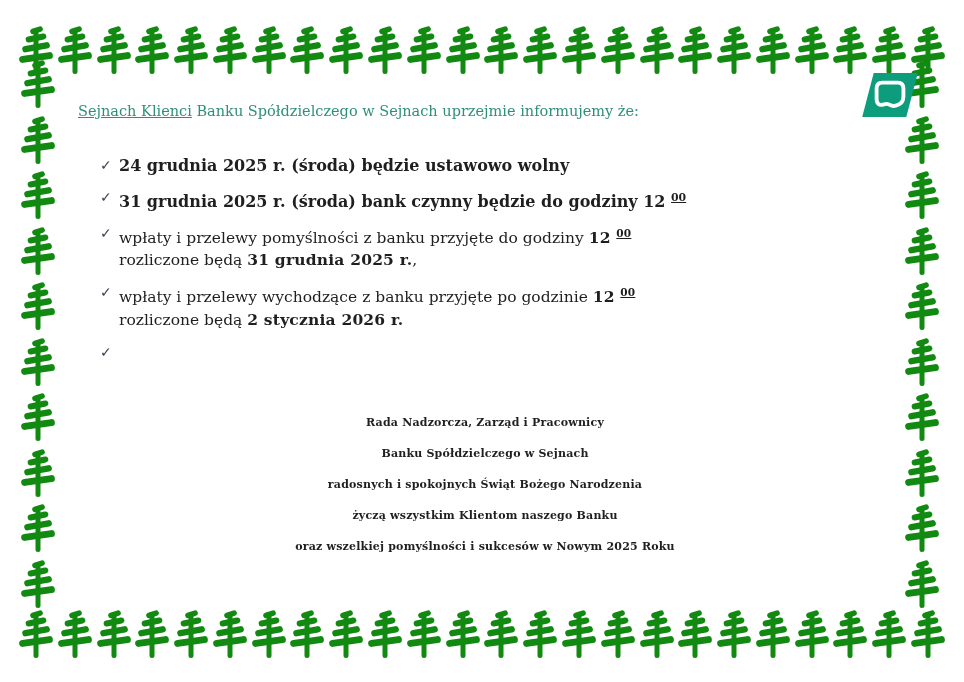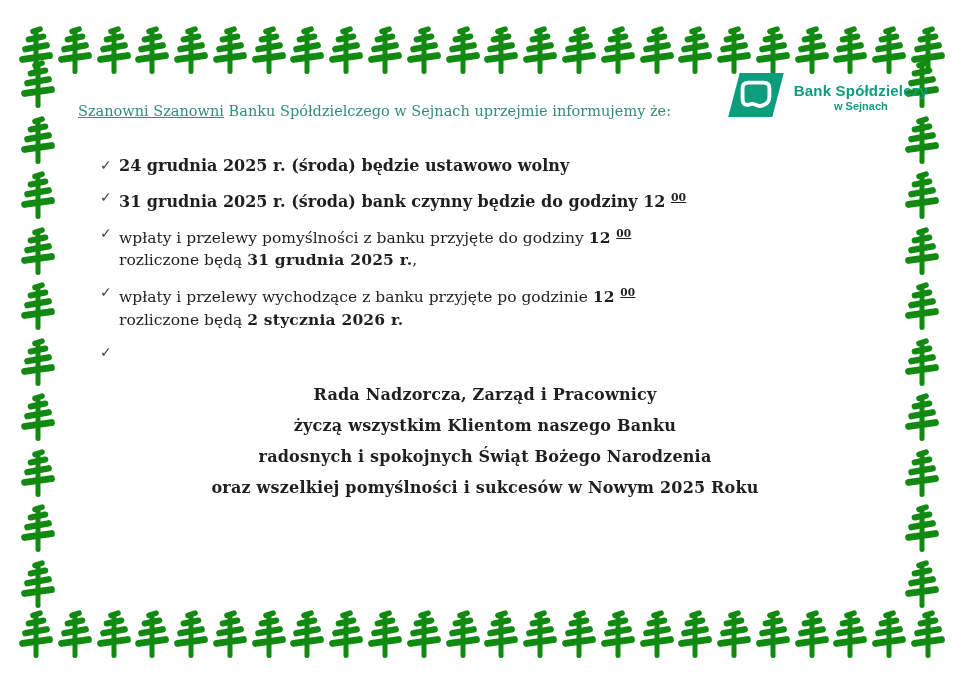--- a/index.html
+++ b/index.html
@@ -55,23 +55,23 @@
   .check{font-size:14px;line-height:21px;}
   .li-bold{font-weight:bold;font-size:16px;}
   b{letter-spacing:0.2px;}
   .sup{font-size:0.68em;vertical-align:super;text-decoration:underline;}
   .u{text-decoration:underline;}
   .apology{
     margin:22px 0 0 0;
     font-size:15.5px;line-height:21px;
   }
   .wishes{
-    margin-top:16px;
+    margin-top:44px;
     text-align:center;
-    font-weight:bold;font-size:16px;line-height:31px;
+    font-weight:bold;font-size:11px;line-height:31px;
     letter-spacing:0.2px;
   }
   .wish-line{white-space:nowrap;}
 </style>
 </head>
 <body>
 
 <div class="page">
 
   <div class="border-top" id="border-top">
@@ -695,28 +695,24 @@
       </svg>
     </div>
 
   <div class="logo" style="color: rgb(13, 156, 124);">
     <span class="logo-mark">
       <svg width="58" height="46" viewBox="0 0 60 48">
         <path class="logo-fill" d="M13 1 L59 1 L47 47 L1 47 Z" fill="#0d9c7c"></path>
         <path d="M22 11 Q16 11 16 17 L16 28 Q16 36 23.5 33.8 Q27.5 32.4 30 34.4 Q33.5 36.6 38.5 34.2 Q44 31.8 44 25.5 L44 17 Q44 11 38 11 Z" fill="none" stroke="#ffffff" stroke-width="4" stroke-linejoin="round"></path>
       </svg>
     </span>
-    <span class="logo-text">
-      <span class="logo-name">Bank Spółdzielczy</span>
-      <span class="logo-sub">w Sejnach</span>
-    </span>
   </div>
 
   <div class="content">
-    <p class="intro" id="intro" style="color: rgb(47, 143, 122);"><span class="u">Szanowni Szanowni</span><span> Banku Spółdzielczego w Sejnach uprzejmie informujemy że:</span></p>
+    <p class="intro" id="intro" style="color: rgb(47, 143, 122);"><span class="u">Sejnach Klienci</span><span> Banku Spółdzielczego w Sejnach uprzejmie informujemy że:</span></p>
     <ul class="notice-list" id="notice-list">
         <li>
           <span class="check" style="color: rgb(61, 61, 82);">✓</span>
           <span class="li-bold"><span>24 grudnia 2025 r. (środa) będzie ustawowo wolny</span></span>
         </li>
         <li>
           <span class="check" style="color: rgb(61, 61, 82);">✓</span>
           <span class="li-bold"><span>31 grudnia 2025 r. (środa) bank czynny będzie do godziny 12 </span><span class="sup">00</span></span>
         </li>
         <li>
@@ -727,19 +723,20 @@
           <span class="check" style="color: rgb(61, 61, 82);">✓</span>
           <span><span>wpłaty i przelewy wychodzące z banku przyjęte po godzinie </span><b>12 </b><b class="sup">00</b><br><span>rozliczone będą </span><b>2 stycznia 2026 r.</b></span>
         </li>
         <li>
           <span class="check" style="color: rgb(61, 61, 82);">✓</span>
           <span></span>
         </li>
       </ul>
     <div class="wishes" id="wishes">
         <div class="wish-line">Rada Nadzorcza, Zarząd i Pracownicy</div>
+        <div class="wish-line">Banku Spółdzielczego w Sejnach</div>
+        <div class="wish-line">radosnych i spokojnych Świąt Bożego Narodzenia</div>
         <div class="wish-line">życzą wszystkim Klientom naszego Banku</div>
-        <div class="wish-line">radosnych i spokojnych Świąt Bożego Narodzenia</div>
         <div class="wish-line">oraz wszelkiej pomyślności i sukcesów w Nowym 2025 Roku</div>
       </div>
   </div>
 
 </div>
 
 </body></html>

